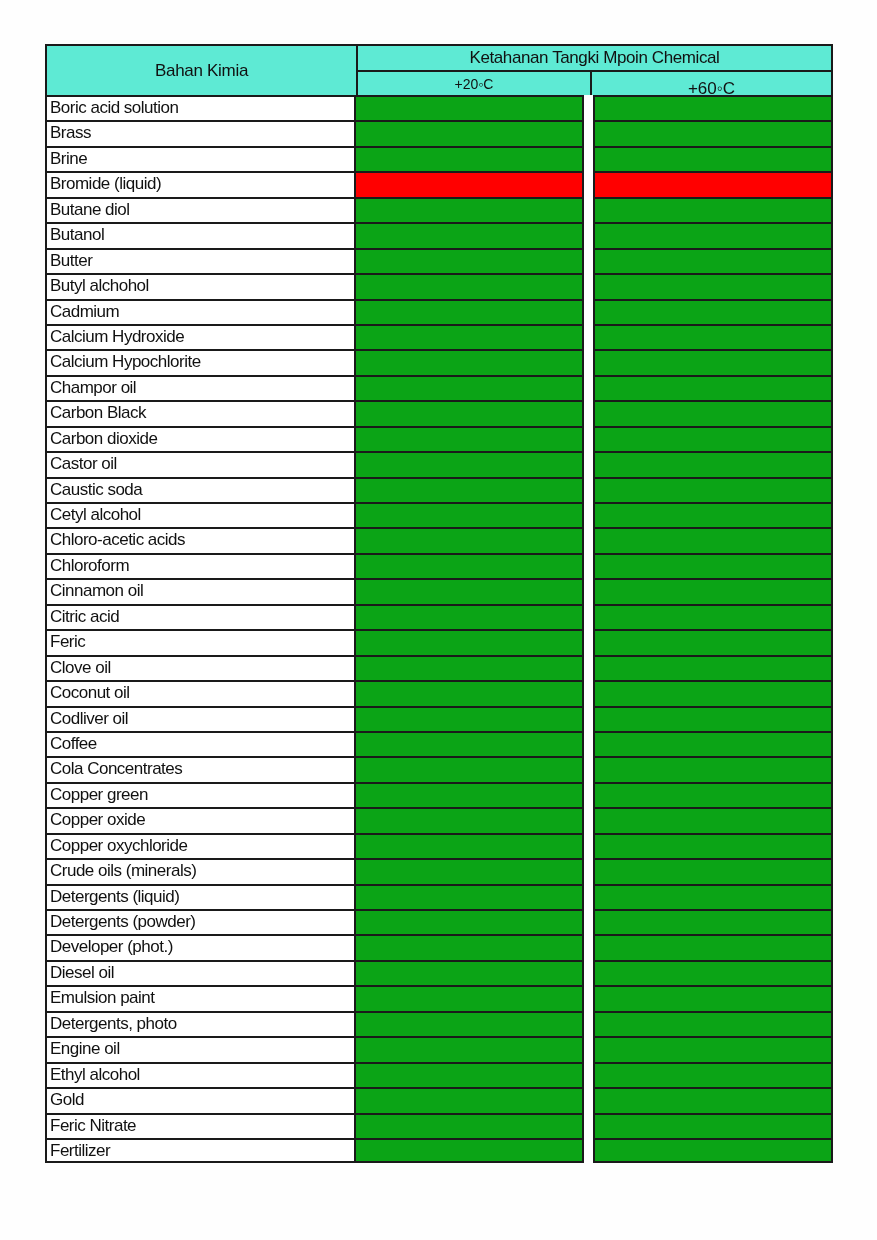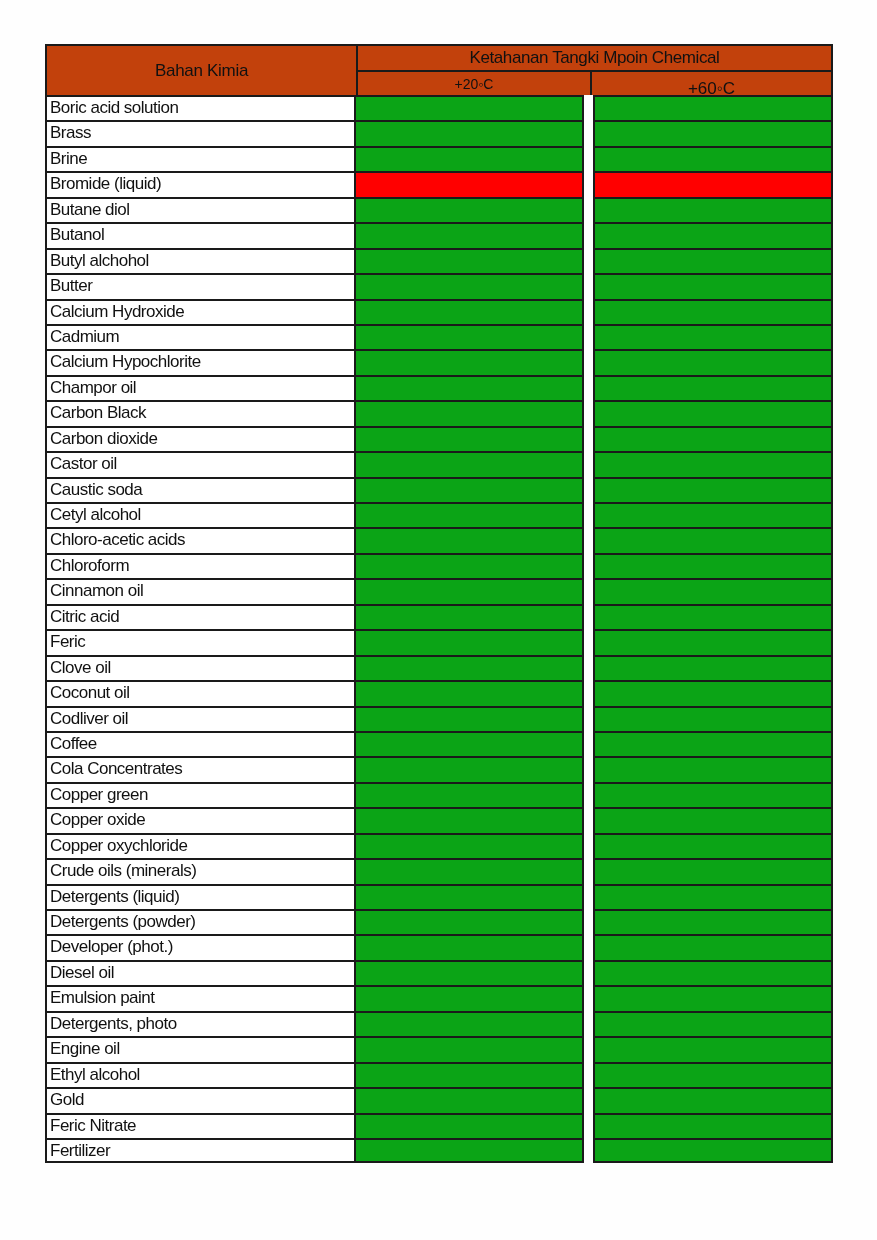--- a/index.html
+++ b/index.html
@@ -20,21 +20,21 @@
       left: 45px;
       top: 44px;
       width: 788px;
     }
     .hdr {
       position: relative;
       height: 51px;
       border: 2px solid #1a1a1a;
       border-bottom: none;
       box-sizing: border-box;
-      background: #c2410c;
+      background: #5eead4;
     }
     .hdr-name {
       position: absolute;
       left: 0;
       top: 0;
       width: 309px;
       height: 49px;
       border-right: 2px solid #1a1a1a;
       display: flex;
       align-items: center;
@@ -163,36 +163,36 @@
         <div class="name-cell">Butane diol</div>
         <div class="cell c20 ok"></div>
         <div class="cell c60 ok"></div>
       </div>
       <div class="row">
         <div class="name-cell">Butanol</div>
         <div class="cell c20 ok"></div>
         <div class="cell c60 ok"></div>
       </div>
       <div class="row">
+        <div class="name-cell">Butter</div>
+        <div class="cell c20 ok"></div>
+        <div class="cell c60 ok"></div>
+      </div>
+      <div class="row">
         <div class="name-cell">Butyl alchohol</div>
         <div class="cell c20 ok"></div>
         <div class="cell c60 ok"></div>
       </div>
       <div class="row">
-        <div class="name-cell">Butter</div>
+        <div class="name-cell">Cadmium</div>
         <div class="cell c20 ok"></div>
         <div class="cell c60 ok"></div>
       </div>
       <div class="row">
         <div class="name-cell">Calcium Hydroxide</div>
-        <div class="cell c20 ok"></div>
-        <div class="cell c60 ok"></div>
-      </div>
-      <div class="row">
-        <div class="name-cell">Cadmium</div>
         <div class="cell c20 ok"></div>
         <div class="cell c60 ok"></div>
       </div>
       <div class="row">
         <div class="name-cell">Calcium Hypochlorite</div>
         <div class="cell c20 ok"></div>
         <div class="cell c60 ok"></div>
       </div>
       <div class="row">
         <div class="name-cell">Champor oil</div>

